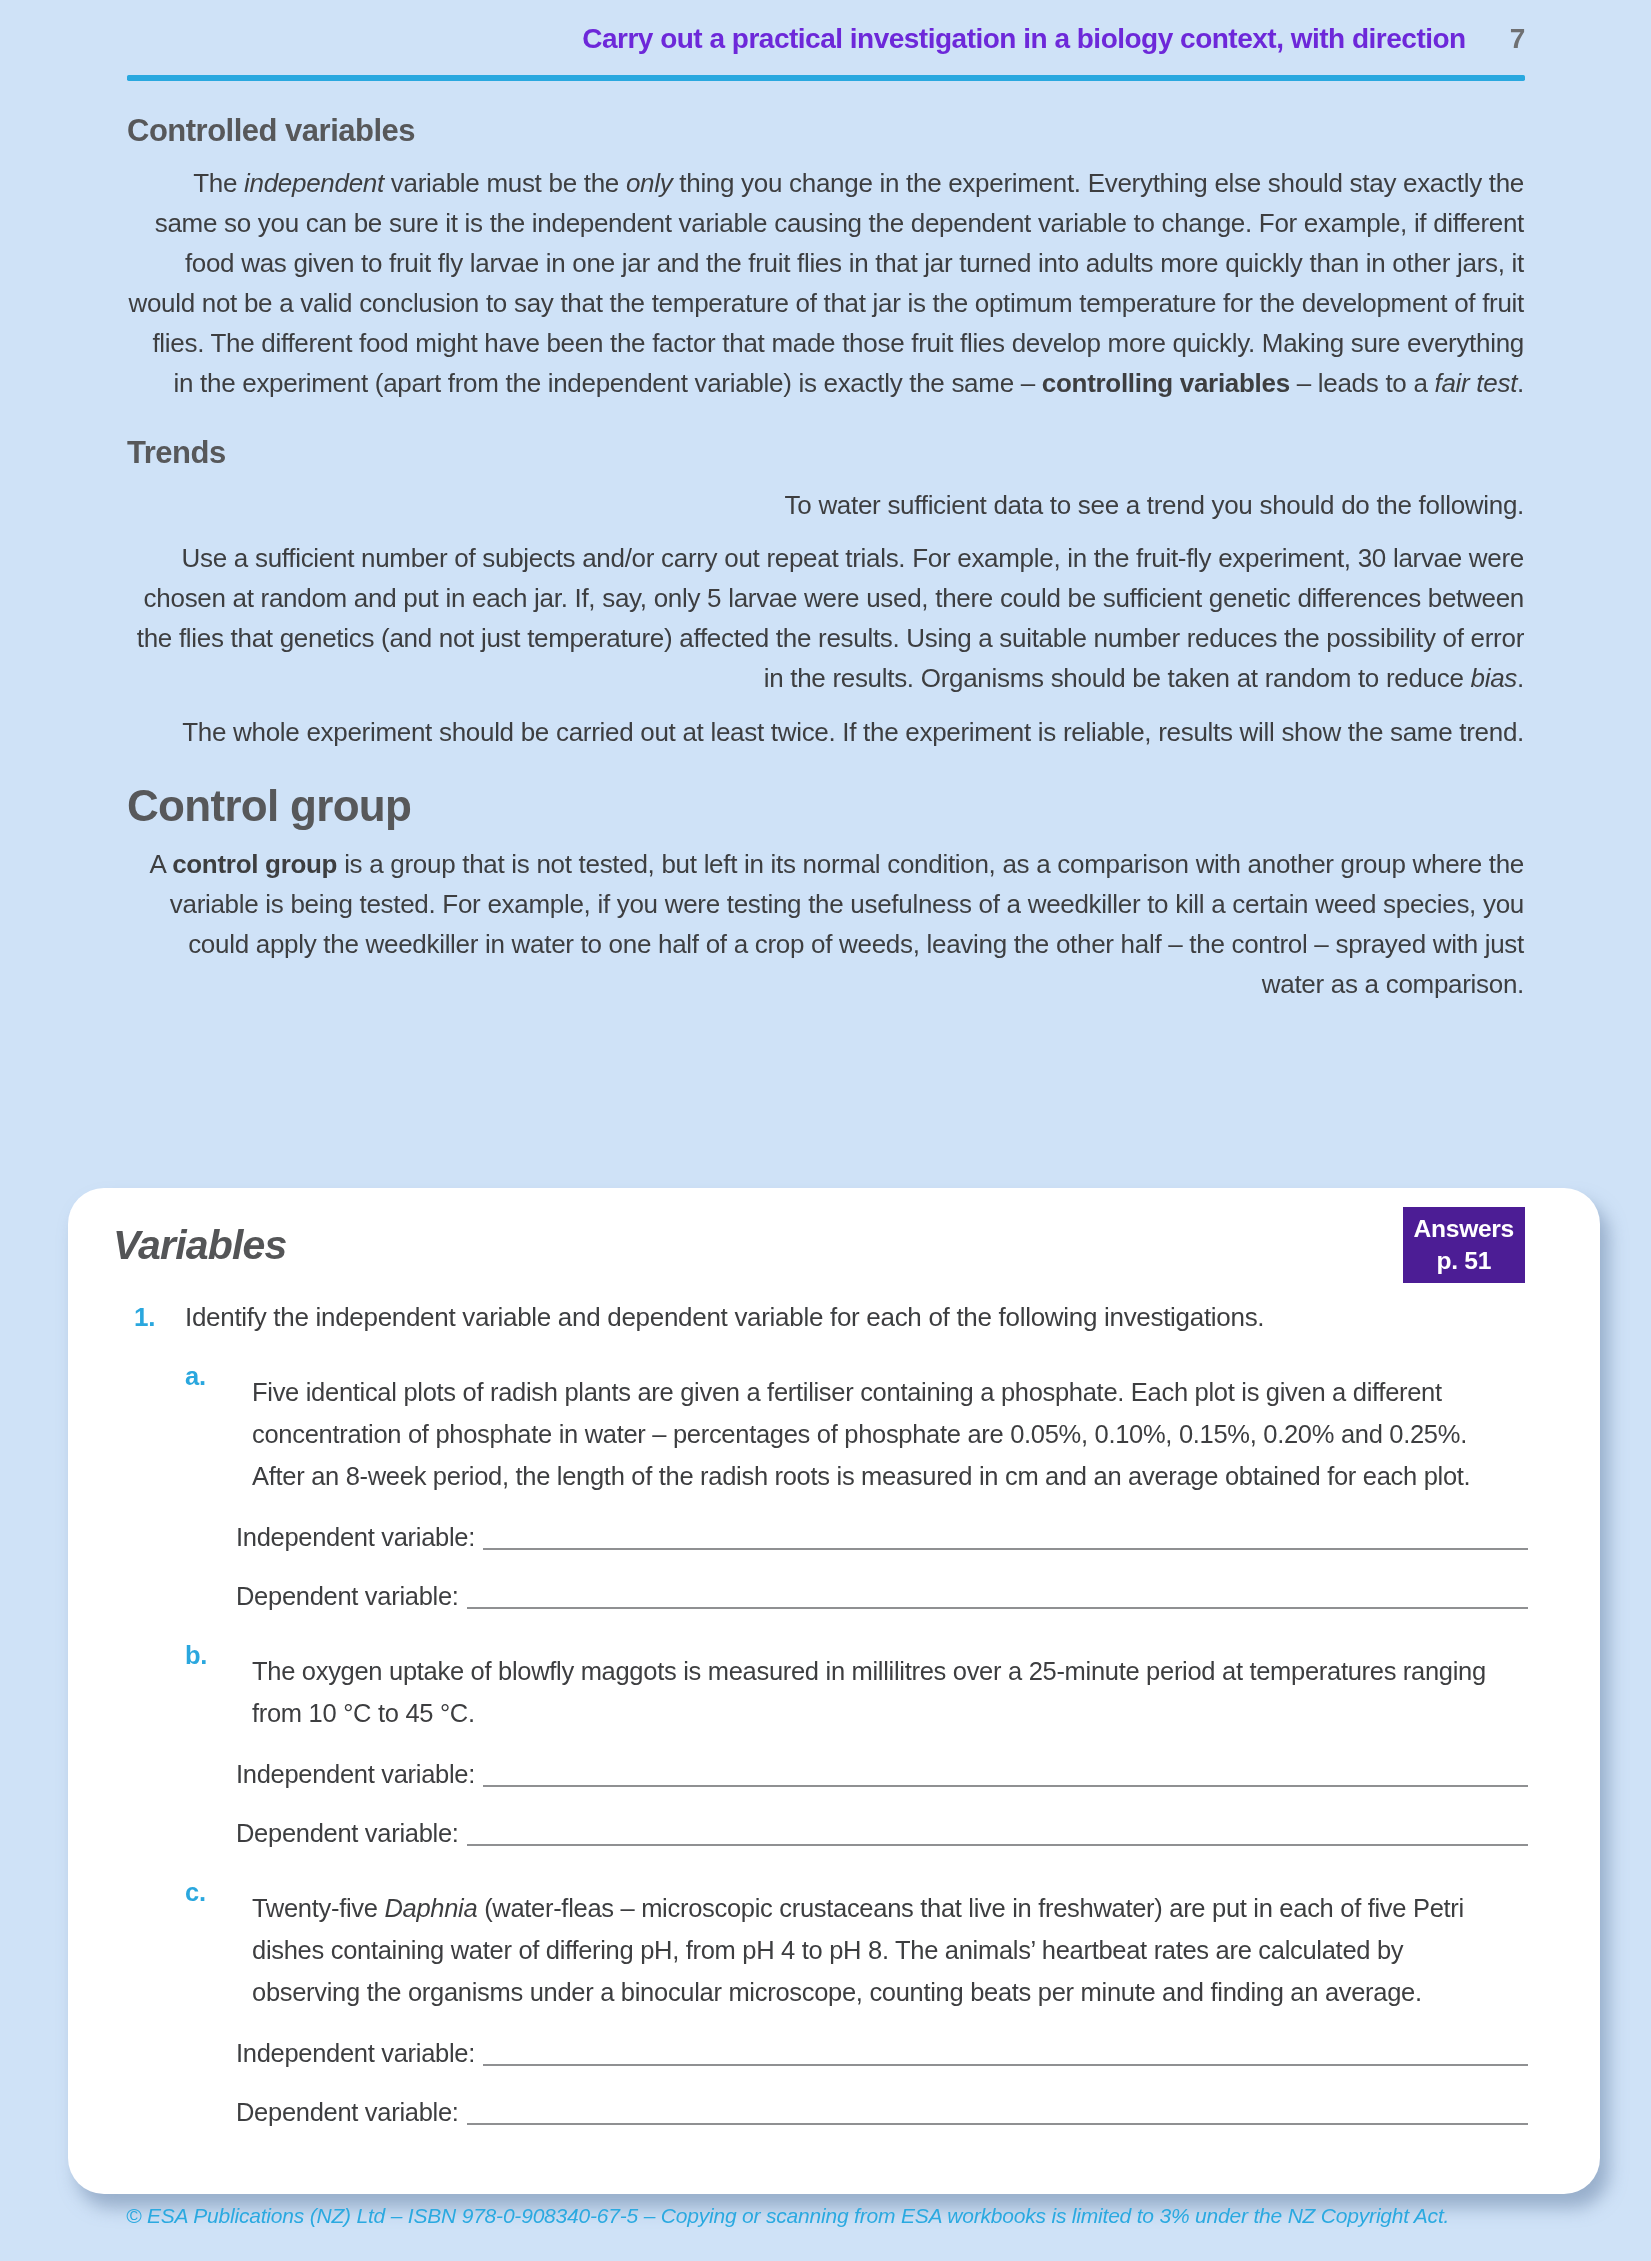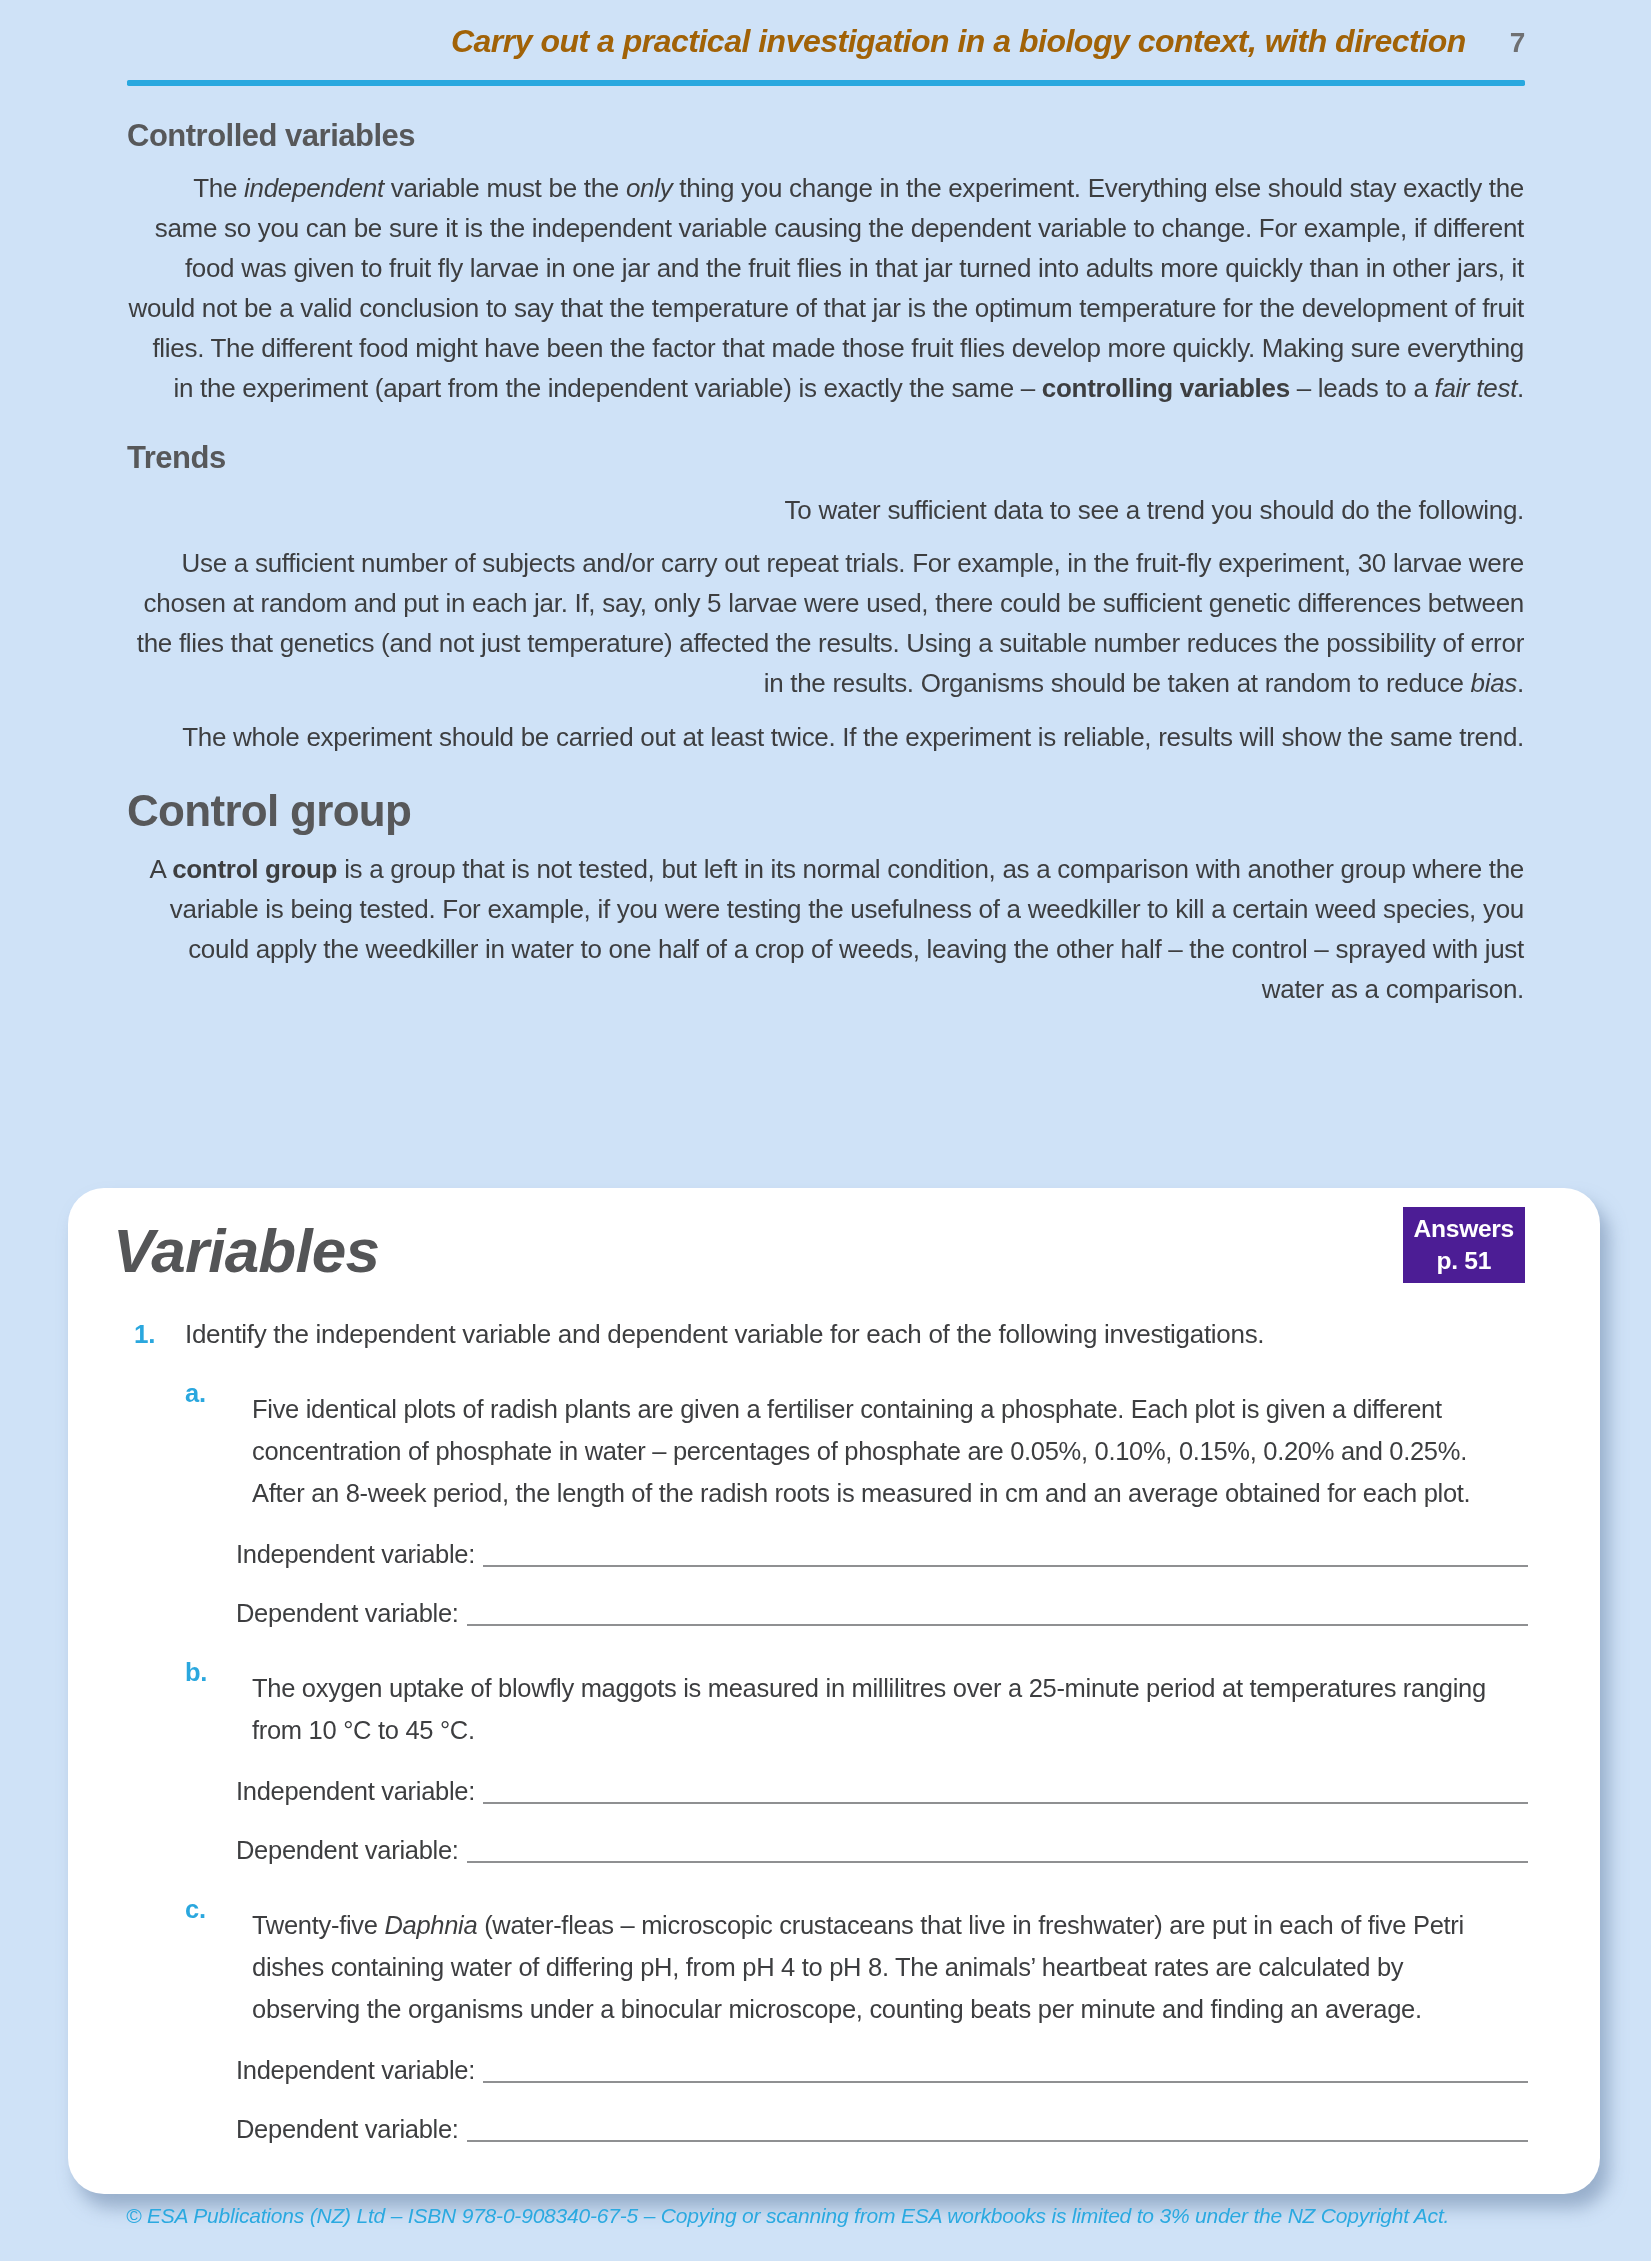--- a/index.html
+++ b/index.html
@@ -8,39 +8,39 @@
     width:1652px;height:2261px;
     background:#cfe2f7;
     font-family:"Liberation Sans","DejaVu Sans",sans-serif;
     color:#3d3e40;
     overflow:hidden;
     letter-spacing:-0.3px;
   }
   .content{padding:0 127px;}
   
   .hdr{display:flex;justify-content:flex-end;align-items:baseline;gap:44px;padding-top:23px;}
-  .hdr-title{font-size:32px;font-weight:bold;color:#a16207;letter-spacing:-0.5px;font-style:italic;}
+  .hdr-title{font-size:28px;font-weight:bold;color:#6d28d9;letter-spacing:-0.5px;}
   .hdr-num{font-size:28px;font-weight:bold;color:#6f7072;}
   .hdr-rule{margin-top:20.4px;height:6px;background:#29a8df;border-radius:1.7px;}
   
   h2.sec{font-size:31px;font-weight:bold;color:#57585a;margin:32px 0 0 0;letter-spacing:-0.5px;}
   h1.sec{font-size:44px;font-weight:bold;color:#57585a;margin:29px 0 0 0;letter-spacing:-0.7px;}
   p.body{font-size:26px;line-height:40px;margin:13.6px 0 0 0;max-width:1397px;text-align:right;}
   .seg-i{font-style:italic;}
   .seg-b{font-weight:bold;}
   
   .card{
     position:absolute;left:68px;top:1188px;
     width:1532px;height:1006px;
     background:#ffffff;border-radius:36px;
     box-shadow:8.5px 13.6px 17px rgba(108,133,168,0.55);
     box-sizing:border-box;
     padding:13.6px 0 0 0;
   }
-  .card-title{margin:13px 0 0 45px;font-size:62px;font-weight:bold;font-style:italic;color:#545557;letter-spacing:-0.8px;}
+  .card-title{margin:20px 0 0 45px;font-size:41px;font-weight:bold;font-style:italic;color:#545557;letter-spacing:-0.8px;}
   .answers-badge{
     position:absolute;top:18.7px;right:75px;
     background:#4c1d95;color:#ffffff;
     font-size:24.6px;font-weight:bold;text-align:center;
     line-height:32px;padding:6px 11px;min-width:85px;
   }
   .q-row{display:flex;margin:29px 72px 0 66px;font-size:26px;line-height:39px;}
   .q-num{width:51px;flex:0 0 51px;color:#2aa7de;font-weight:bold;}
   .part{display:flex;margin:18.7px 72px 0 117px;font-size:25.5px;line-height:42px;}
   .part-letter{width:51px;flex:0 0 51px;color:#2aa7de;font-weight:bold;}

